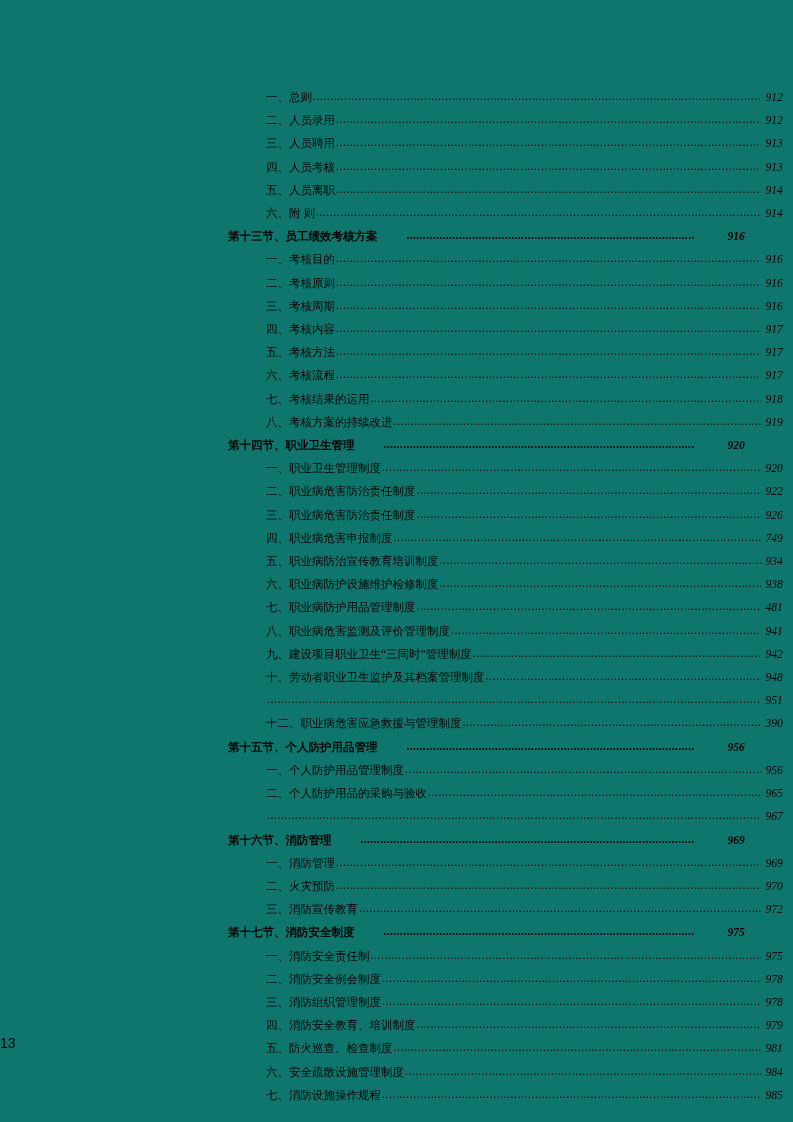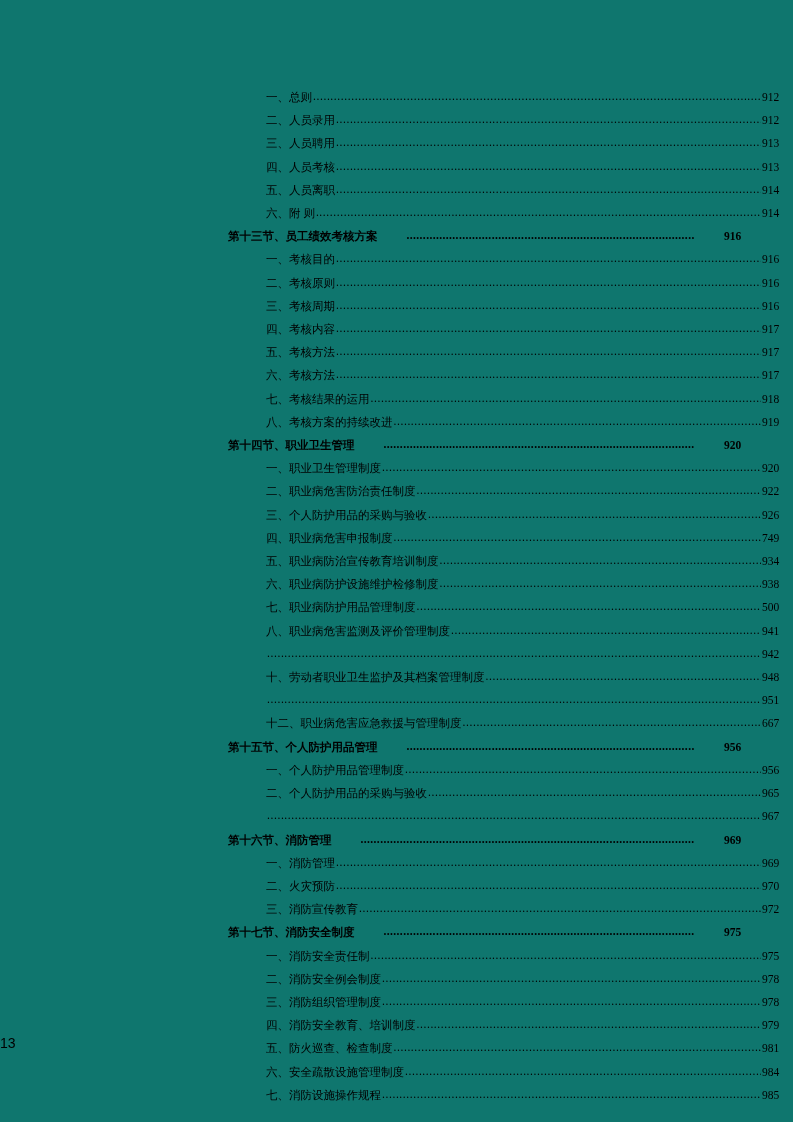--- a/index.html
+++ b/index.html
@@ -40,22 +40,23 @@
     white-space: nowrap;
     margin: 0 1px;
     font-size: 11.5px;
     letter-spacing: 0.6px;
     color: #000000;
     position: relative;
     top: -1px;
   }
   .toc-row .page-num {
     flex: 0 0 auto;
-    text-align: left;
+    text-align: center;
     min-width: 24px;
+    font-style: italic;
   }
   
   .lvl1 {
     font-weight: bold;
     padding-left: 0px;
     gap: 28px;
   }
   .lvl1 .leader { letter-spacing: 0.4px; }
   
   .lvl2 {
@@ -133,21 +134,21 @@
         <span class="label">四、考核内容</span>
         <span class="leader">........................................................................................................................................................................................................</span>
         <span class="page-num">917</span>
       </div>
       <div class="toc-row lvl2">
         <span class="label">五、考核方法</span>
         <span class="leader">........................................................................................................................................................................................................</span>
         <span class="page-num">917</span>
       </div>
       <div class="toc-row lvl2">
-        <span class="label">六、考核方法</span>
+        <span class="label">六、考核流程</span>
         <span class="leader">........................................................................................................................................................................................................</span>
         <span class="page-num">917</span>
       </div>
       <div class="toc-row lvl2">
         <span class="label">七、考核结果的运用</span>
         <span class="leader">........................................................................................................................................................................................................</span>
         <span class="page-num">918</span>
       </div>
       <div class="toc-row lvl2">
         <span class="label">八、考核方案的持续改进</span>
@@ -163,21 +164,21 @@
         <span class="label">一、职业卫生管理制度</span>
         <span class="leader">........................................................................................................................................................................................................</span>
         <span class="page-num">920</span>
       </div>
       <div class="toc-row lvl2">
         <span class="label">二、职业病危害防治责任制度</span>
         <span class="leader">........................................................................................................................................................................................................</span>
         <span class="page-num">922</span>
       </div>
       <div class="toc-row lvl2">
-        <span class="label">三、个人防护用品的采购与验收</span>
+        <span class="label">三、职业病危害防治责任制度</span>
         <span class="leader">........................................................................................................................................................................................................</span>
         <span class="page-num">926</span>
       </div>
       <div class="toc-row lvl2">
         <span class="label">四、职业病危害申报制度</span>
         <span class="leader">........................................................................................................................................................................................................</span>
         <span class="page-num">749</span>
       </div>
       <div class="toc-row lvl2">
         <span class="label">五、职业病防治宣传教育培训制度</span>
@@ -185,44 +186,45 @@
         <span class="page-num">934</span>
       </div>
       <div class="toc-row lvl2">
         <span class="label">六、职业病防护设施维护检修制度</span>
         <span class="leader">........................................................................................................................................................................................................</span>
         <span class="page-num">938</span>
       </div>
       <div class="toc-row lvl2">
         <span class="label">七、职业病防护用品管理制度</span>
         <span class="leader">........................................................................................................................................................................................................</span>
-        <span class="page-num">500</span>
+        <span class="page-num">481</span>
       </div>
       <div class="toc-row lvl2">
         <span class="label">八、职业病危害监测及评价管理制度</span>
         <span class="leader">........................................................................................................................................................................................................</span>
         <span class="page-num">941</span>
       </div>
       <div class="toc-row lvl2">
+        <span class="label">九、建设项目职业卫生“三同时”管理制度</span>
         <span class="leader">........................................................................................................................................................................................................</span>
         <span class="page-num">942</span>
       </div>
       <div class="toc-row lvl2">
         <span class="label">十、劳动者职业卫生监护及其档案管理制度</span>
         <span class="leader">........................................................................................................................................................................................................</span>
         <span class="page-num">948</span>
       </div>
       <div class="toc-row lvl2">
         <span class="leader">........................................................................................................................................................................................................</span>
         <span class="page-num">951</span>
       </div>
       <div class="toc-row lvl2">
         <span class="label">十二、职业病危害应急救援与管理制度</span>
         <span class="leader">........................................................................................................................................................................................................</span>
-        <span class="page-num">667</span>
+        <span class="page-num">390</span>
       </div>
       <div class="toc-row lvl1">
         <span class="label">第十五节、个人防护用品管理</span>
         <span class="leader">........................................................................................................................................................................................................</span>
         <span class="page-num">956</span>
       </div>
       <div class="toc-row lvl2">
         <span class="label">一、个人防护用品管理制度</span>
         <span class="leader">........................................................................................................................................................................................................</span>
         <span class="page-num">956</span>

